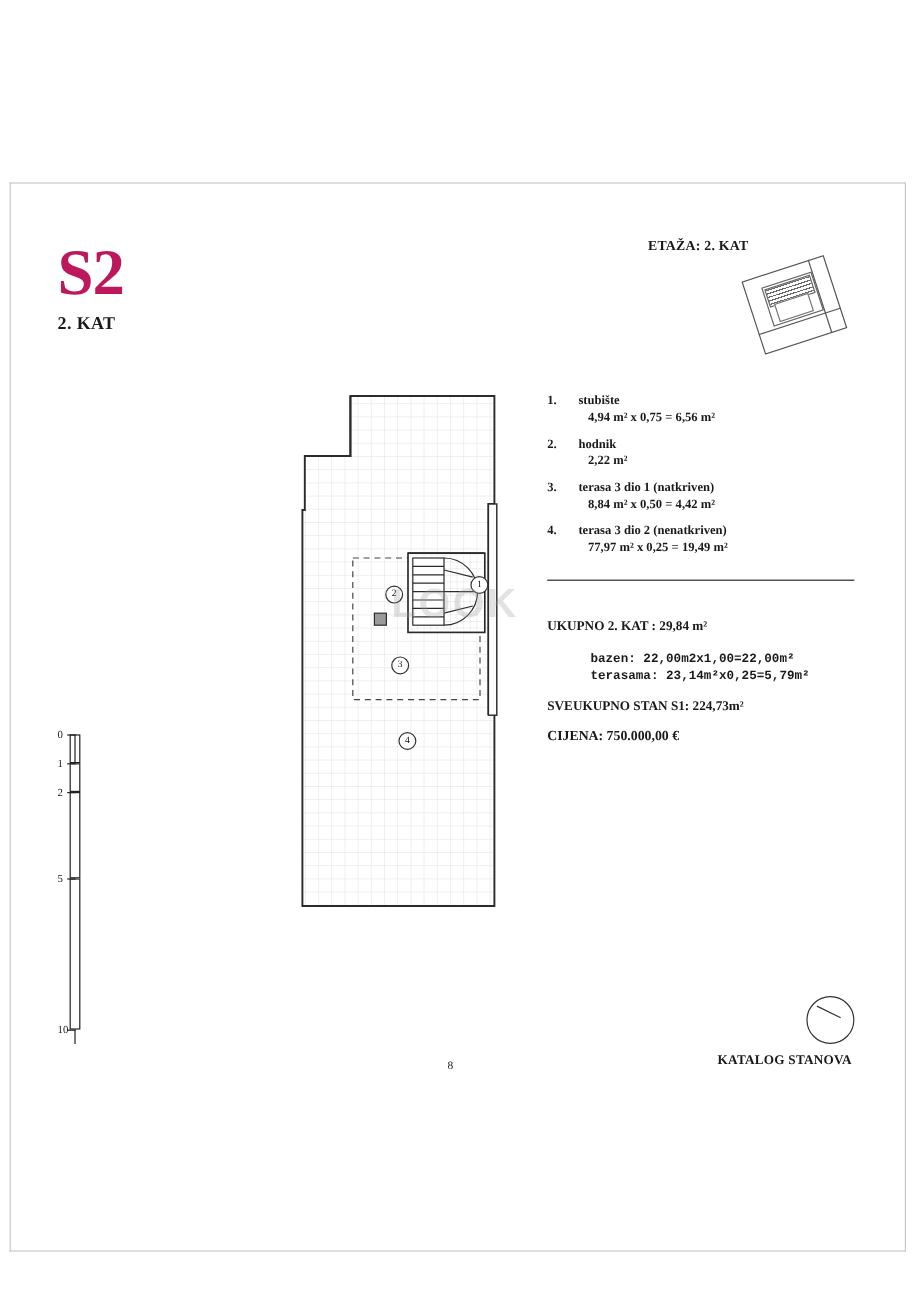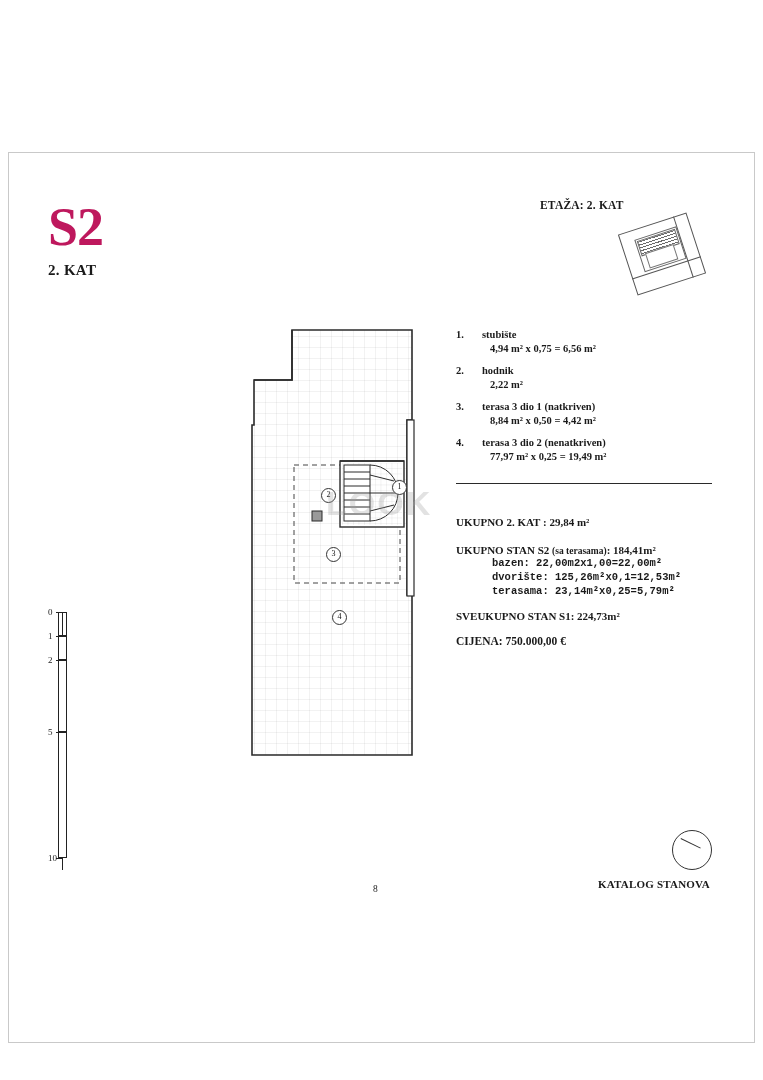--- a/index.html
+++ b/index.html
@@ -371,26 +371,22 @@
       <span class="legend-name">terasa 3 dio 2 (nenatkriven)</span>
       <span class="legend-calc">77,97 m² x 0,25 = 19,49 m²</span>
     </div>
   </div>
 
   <div id="legend-rule"></div>
 
   <div id="totals">
     <div id="total-floor" class="total-line">UKUPNO 2. KAT :  29,84 m²</div>
 
-    <div id="total-flat" class="total-line">
-      <span>UKUPNO STAN S2 </span><span class="sub-note">(sa terasama)</span><span>: 184,41m²</span>
-    </div>
 
     <div class="indent">bazen:  22,00m2x1,00=22,00m²</div>
-    <div class="indent">dvorište: 125,26m²x0,1=12,53m²</div>
     <div class="indent">terasama: 23,14m²x0,25=5,79m²</div>
 
     <div id="grand-total">SVEUKUPNO STAN S1: 224,73m²</div>
     <div id="price">CIJENA: 750.000,00 €</div>
   </div>
 
   <div id="scalebar">
     <div class="sb-rule"></div>
 
     <div class="sb-bar" style="top:12px;  height:24px;"></div>

